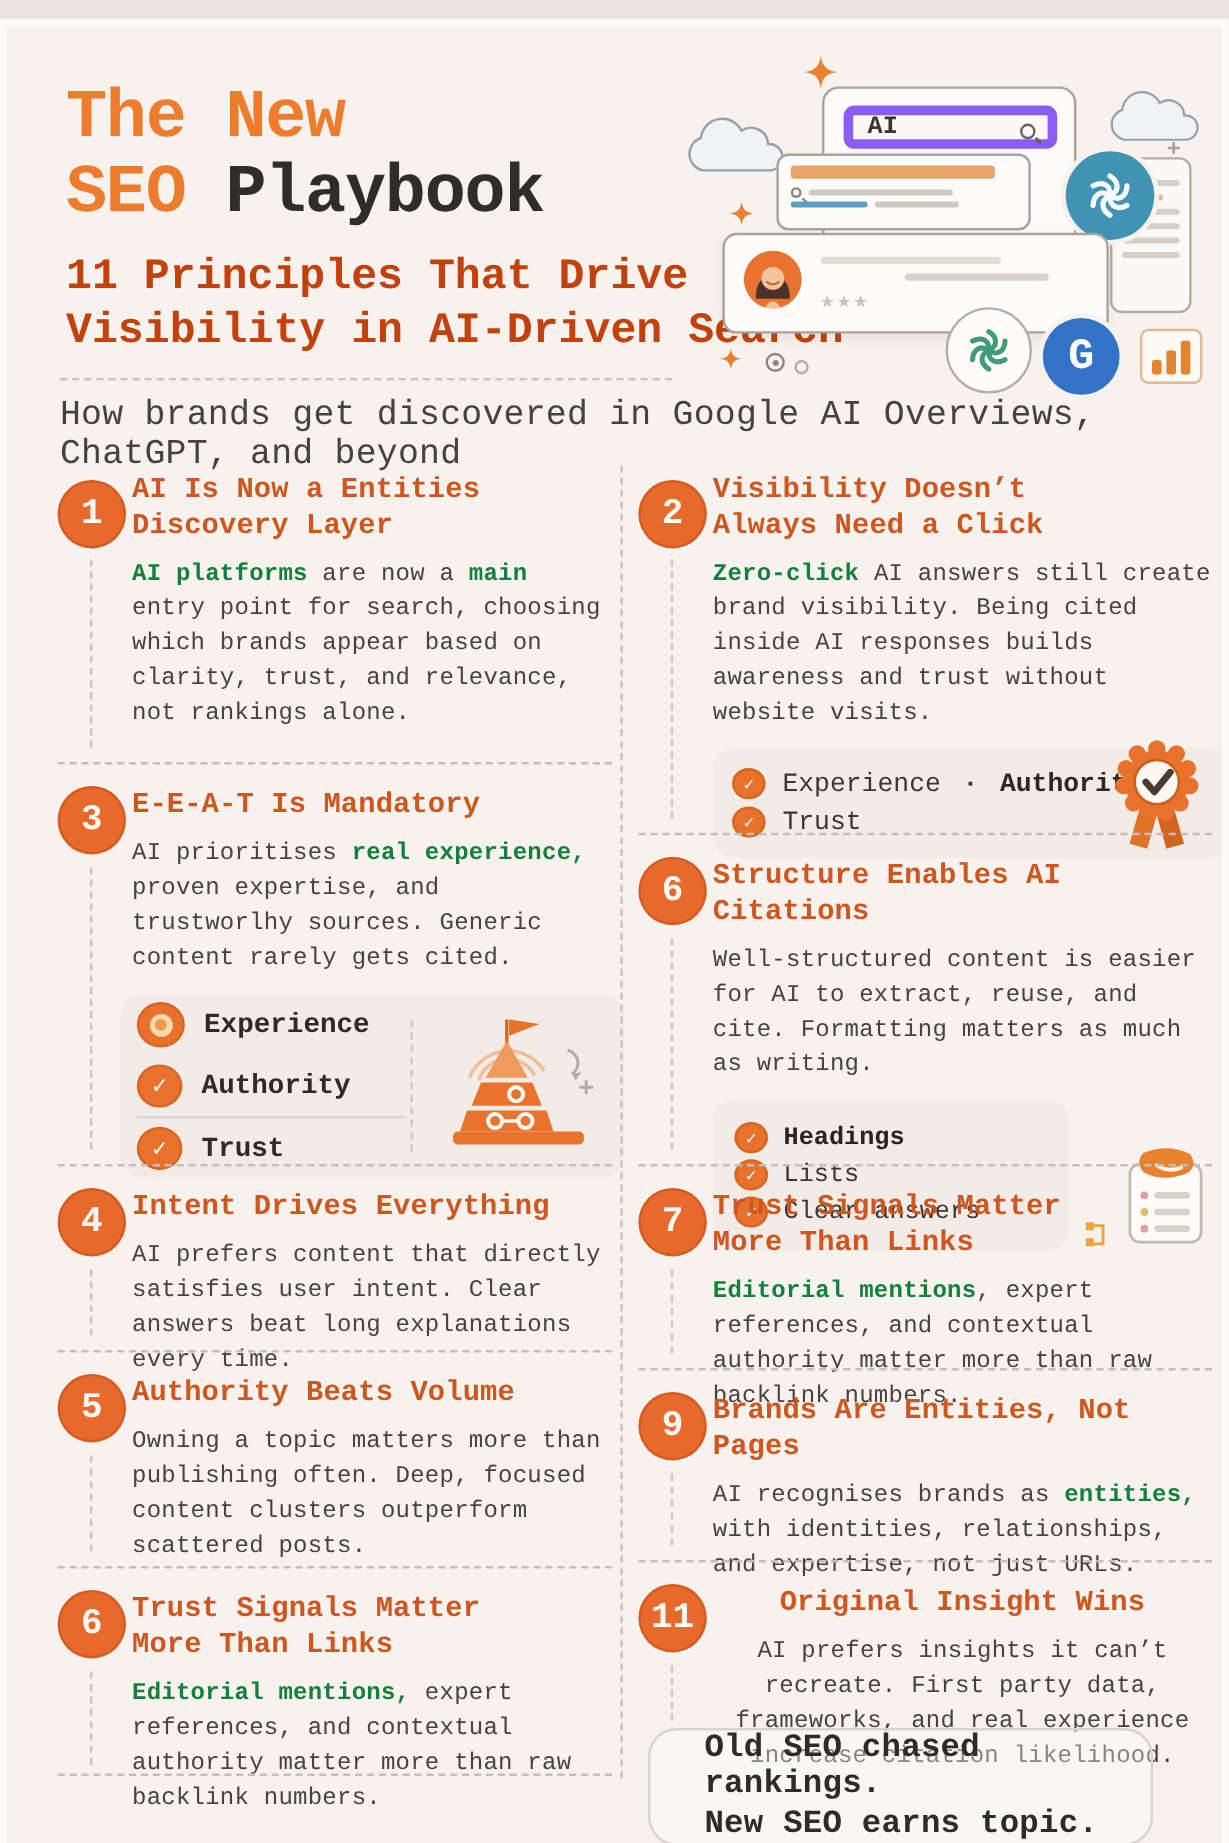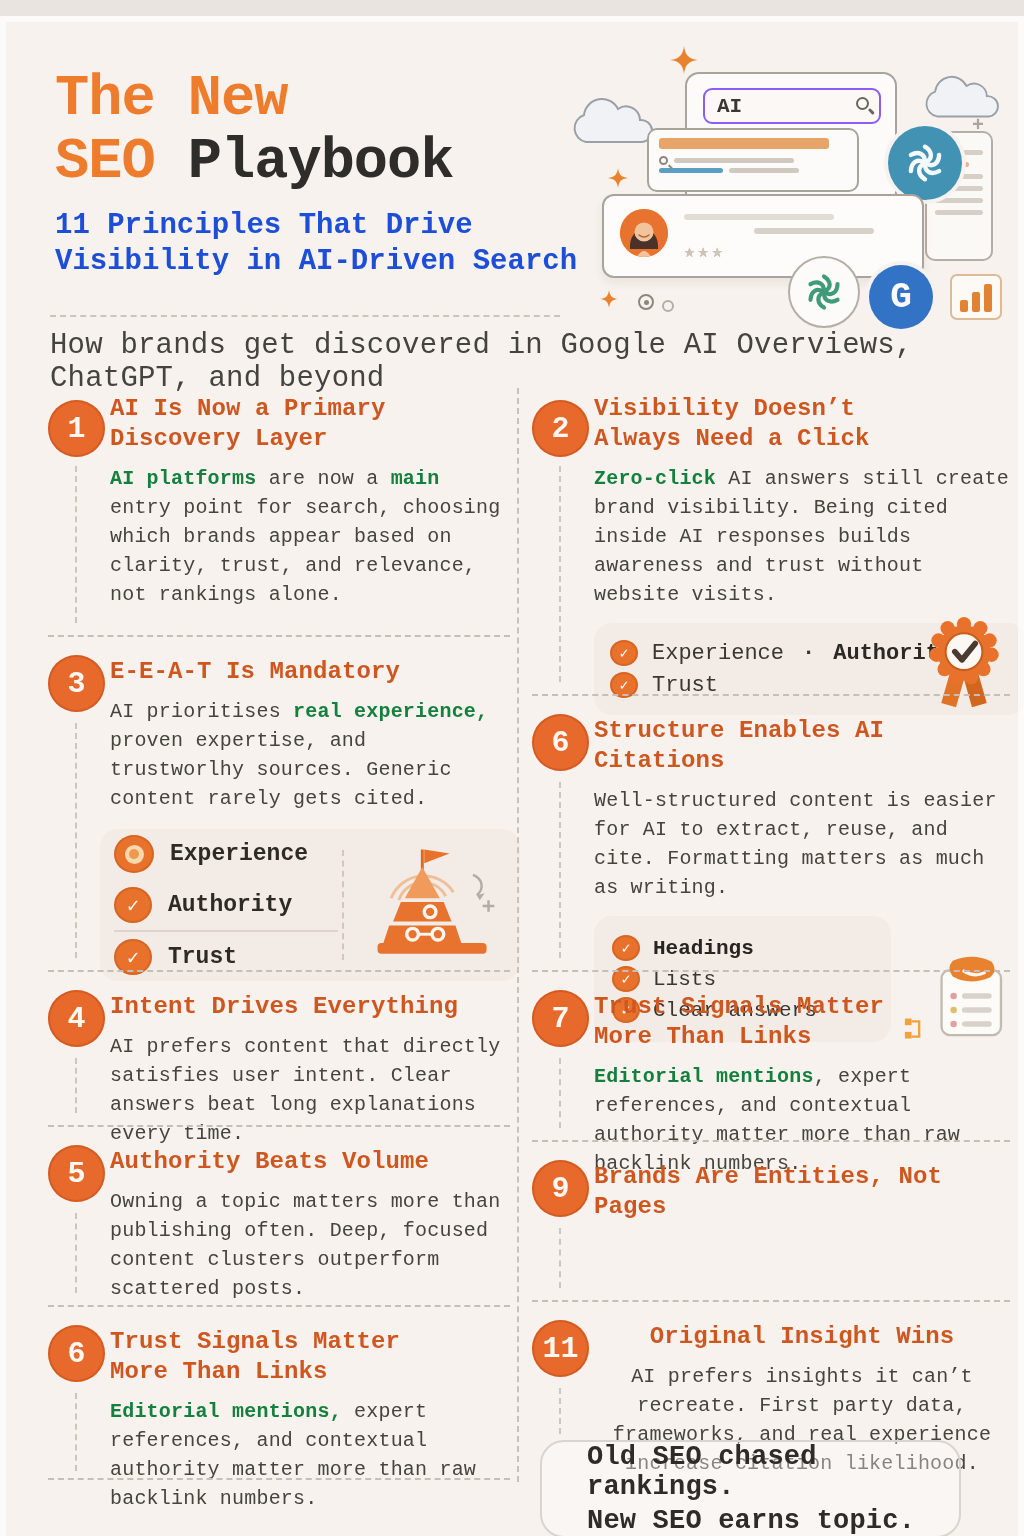--- a/index.html
+++ b/index.html
@@ -8,21 +8,21 @@
     position:relative;width:1024px;height:1536px;margin:16px auto;
     background:#F7F2EE;
     font-family:Liberation Mono, monospace;color:#423F3A;overflow:hidden;
   }
   .page::after{content:"";position:absolute;inset:0;pointer-events:none;
     box-shadow:inset 0 0 0 6px rgba(255,255,255,.65);}
 
   
   .title{position:absolute;left:55px;top:52px;font-weight:800;font-size:57px;line-height:1.1;letter-spacing:-1px;color:#2F2D2A;}
   .title .accent{color:#EE7C2D;}
-  .subtitle{position:absolute;left:55px;top:192px;font-weight:700;font-size:29px;line-height:1.25;color:#1d4ed8;}
+  .subtitle{position:absolute;left:55px;top:192px;font-weight:700;font-size:36px;line-height:1.25;color:#c2410c;}
   .head-sep{position:absolute;left:50px;top:299px;width:510px;border-top:2px dashed #CCC5BE;}
   .tagline{position:absolute;left:50px;top:313px;font-size:29px;color:#46433E;letter-spacing:.2px;}
 
   
   .col{position:absolute;top:372px;}
   .col-left{left:48px;width:462px;}
   .col-right{left:532px;width:478px;}
   .col-divider{position:absolute;left:517px;top:372px;height:1094px;border-left:2px dashed #C9C2BB;}
 
   .sec{position:relative;padding-left:62px;}
@@ -70,21 +70,21 @@
     border:2px solid #DAD4CE;border-radius:24px;background:rgba(255,255,255,.35);
     display:flex;flex-direction:column;padding-left:45px;gap:4px;}
   .quote-card div{font-size:27px;font-weight:800;color:#2E2B28;letter-spacing:.2px;}
   .left-end-sep{position:absolute;left:48px;top:1462px;width:462px;border-top:2px dashed #C6BFB8;}
 
   
   .illo{position:absolute;left:552px;top:28px;width:462px;height:290px;}
   .illo *{position:absolute;}
   .win{background:#FDFBF9;border:2px solid #A9A39C;border-radius:14px;}
   .win-big{left:133px;top:28px;width:212px;height:190px;}
-  .searchbar{left:16px;top:14px;width:178px;height:36px;border:2px solid #8b5cf6;border-radius:9px;background:#FBF8F5;display:flex;align-items:center;position:absolute;}
+  .searchbar{left:16px;top:14px;width:178px;height:36px;border:8px solid #8b5cf6;border-radius:9px;background:#FBF8F5;display:flex;align-items:center;position:absolute;}
   .searchbar .q{position:static;margin-left:12px;font-size:21px;font-weight:600;color:#3A3733;}
   .mag{position:absolute;right:10px;top:7px;width:13px;height:13px;border:2.5px solid #6B655E;border-radius:50%;}
   .mag::after{content:"";position:absolute;left:10px;top:11px;width:7px;height:2.5px;background:#6B655E;transform:rotate(45deg);border-radius:2px;}
   .doc-panel{left:373px;top:87px;width:68px;height:130px;border-radius:10px;background:#FBF9F6;border:2px solid #B4AEA6;padding:10px 8px;}
   .doc-panel i{position:static;display:block;height:5px;border-radius:3px;background:#D5CFC8;margin:7px 0;}
   .doc-panel i:nth-child(2){width:70%;background:#E3B48C;}
   .win-mid{left:95px;top:84px;width:212px;height:64px;border-radius:10px;padding:8px 10px;}
   .bar-orange{position:static;display:block;height:11px;width:170px;border-radius:3px;background:#E6A468;margin-bottom:7px;}
   .mid-row{position:static;display:flex;align-items:center;gap:6px;margin-top:3px;}
   .mini-mag{position:static;width:9px;height:9px;border:2px solid #8D8780;border-radius:50%;flex:0 0 auto;position:relative;}
@@ -233,21 +233,21 @@
       </div>
     <span class="ringdot"></span>
     <span class="chain"></span>
   </div>
 
   <div class="col col-left">
 
     <div class="sec" style="height:241px;">
       <div class="num">1</div>
       <div class="connector"></div>
-      <h3 style="width:300px;">AI Is Now a Primary Discovery Layer</h3>
+      <h3 style="width:300px;">AI Is Now a Entities Discovery Layer</h3>
       <p><span class="b">AI platforms</span><span> are now a </span><span class="b">main</span><span> entry point for search, choosing which brands appear based on clarity, trust, and relevance, not rankings alone.</span></p>
     </div>
 
     <div class="sec" style="height:335px;">
       <div class="num">3</div>
       <div class="connector"></div>
       <h3>E-E-A-T Is Mandatory</h3>
       <p style="width:380px;"><span>AI prioritises </span><span class="b">real experience,</span><span> proven expertise, and trustworlhy sources. Generic content rarely gets cited.</span></p>
       <div class="card eeat-card">
         <div class="eeat-list">
@@ -398,20 +398,21 @@
       <div class="num">7</div>
       <div class="connector"></div>
       <h3 style="width:360px;">Trust Signals Matter More Than Links</h3>
       <p><span class="b">Editorial mentions</span><span>, expert references, and contextual authority matter more than raw backlink numbers.</span></p>
     </div>
 
     <div class="sec" style="height:160px;">
       <div class="num">9</div>
       <div class="connector"></div>
       <h3>Brands Are Entities, Not Pages</h3>
+      <p><span>AI recognises brands as </span><span class="b">entities,</span><span> with identities, relationships, and expertise, not just URLs.</span></p>
     </div>
 
     <div class="sec" style="height:146px;text-align:center;">
       <div class="num">11</div>
       <div class="connector"></div>
       <h3>Original Insight Wins</h3>
       <p><span>AI prefers insights it can’t recreate. First party data, frameworks, and real experience increase citation likelihood.</span></p>
     </div>
   </div>
 

